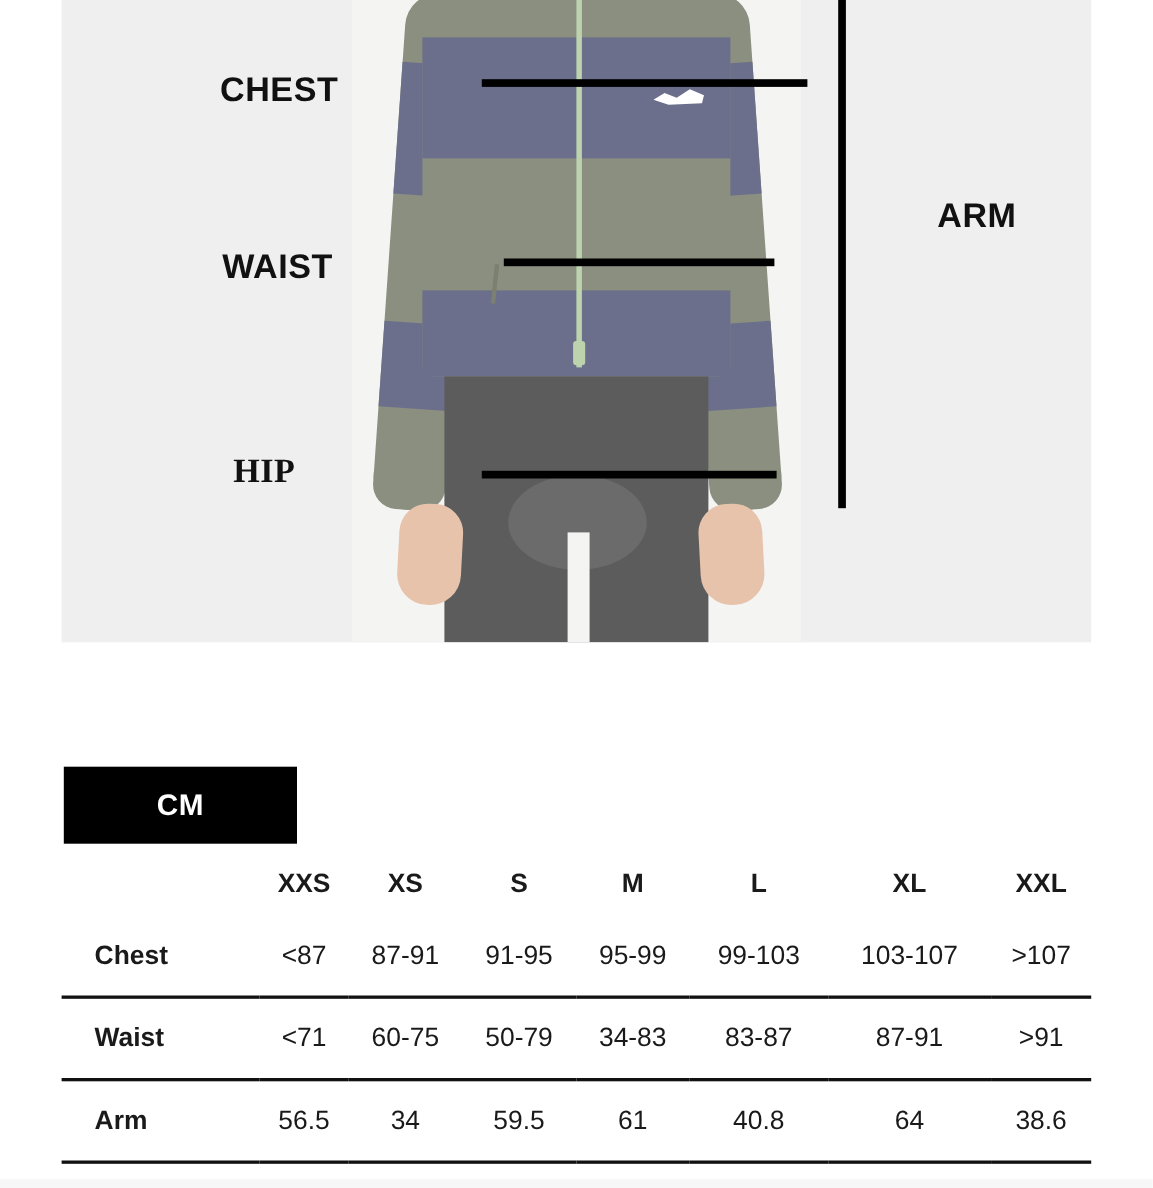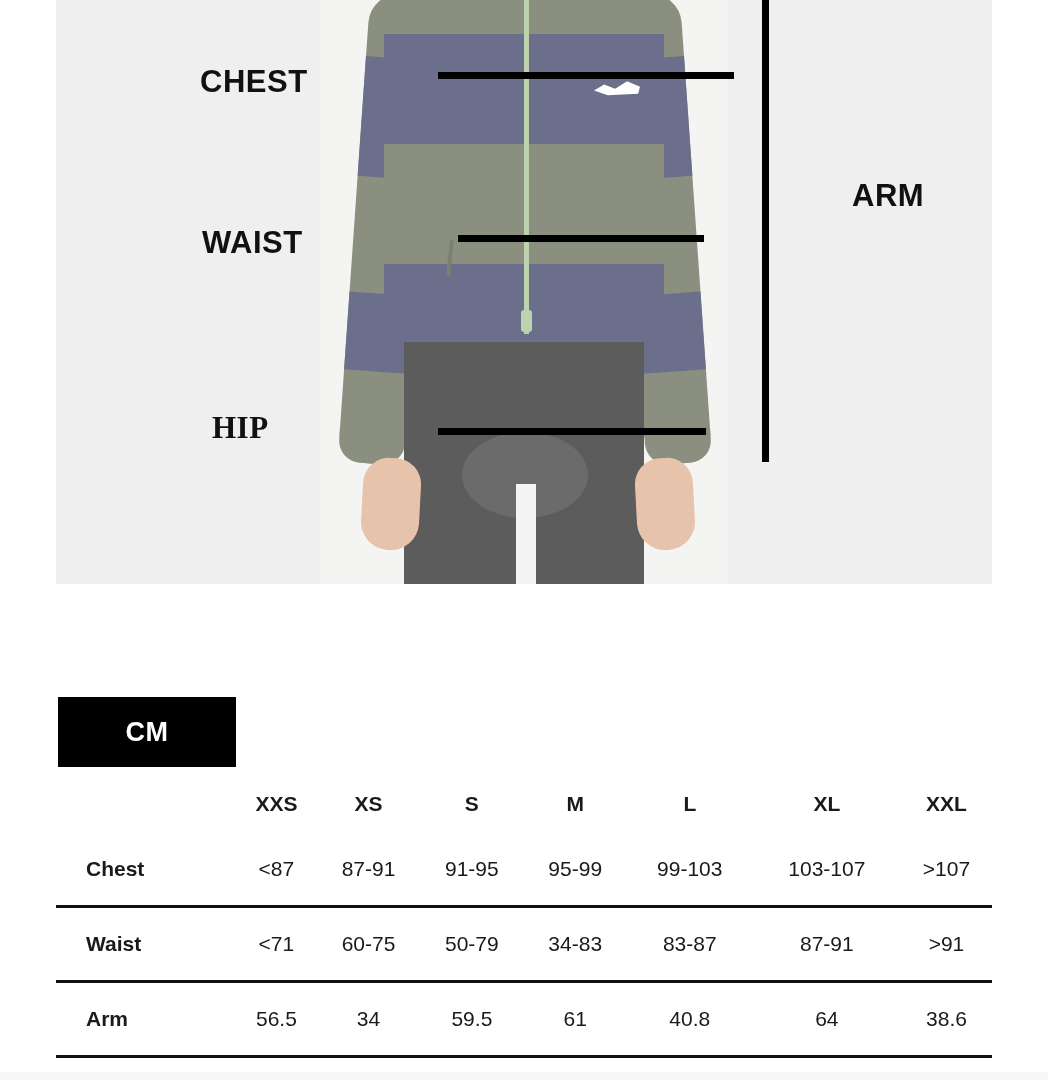--- a/index.html
+++ b/index.html
@@ -184,21 +184,21 @@
   .lbl-chest { left: 144px; top: 72px; }
   .lbl-waist { left: 146px; top: 233px; }
   .lbl-hip   { left: 156px; top: 418px; font-family: Liberation Serif, serif; }
   .lbl-arm   { left: 796px; top: 186px; }
 
   
   .unit-tab {
     position: absolute;
     left: 58px;
     top: 697px;
-    width: 178px;
+    width: 212px;
     height: 70px;
     background: #000000;
     display: flex;
     align-items: center;
     justify-content: center;
   }
   .unit-tab span {
     color: #ffffff;
     font-size: 27px;
     font-weight: bold;
@@ -208,21 +208,21 @@
   table.size-table {
     position: absolute;
     left: 56px;
     top: 775px;
     width: 936px;
     border-collapse: collapse;
   }
   table.size-table th,
   table.size-table td {
     text-align: center;
-    font-size: 21px;
+    font-size: 24px;
     color: #1a1a1a;
     padding: 0;
     height: 72px;
     vertical-align: middle;
   }
   table.size-table thead th {
     font-weight: bold;
     height: 58px;
   }
   table.size-table th.rowhead {

